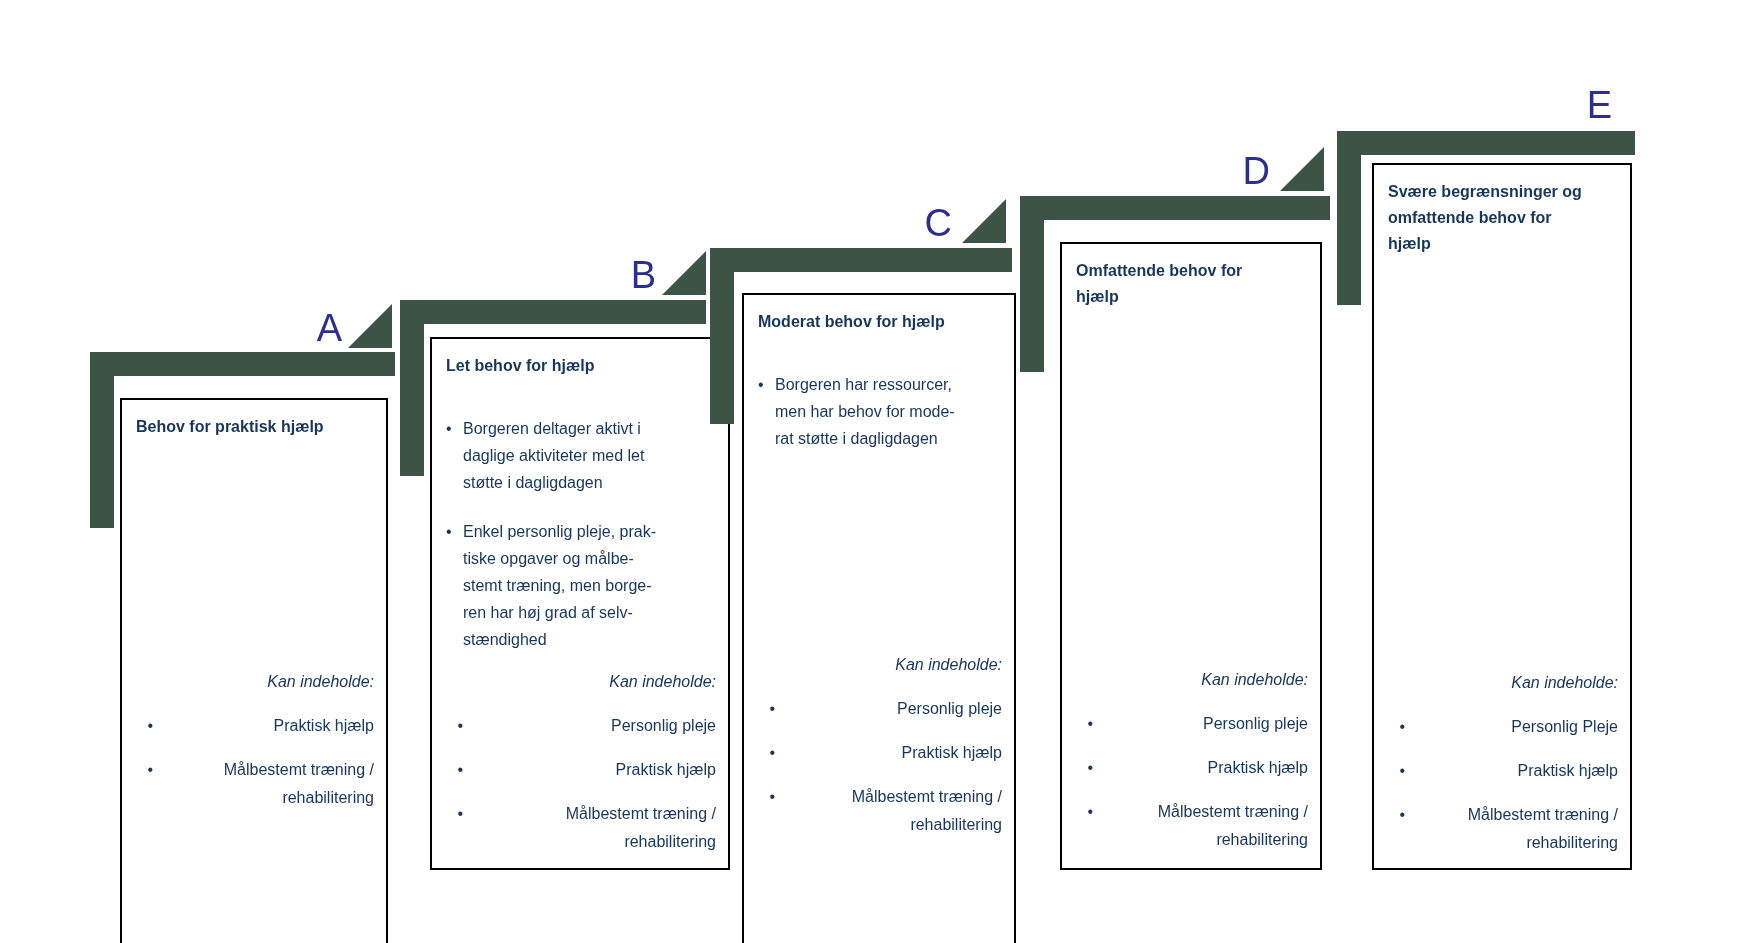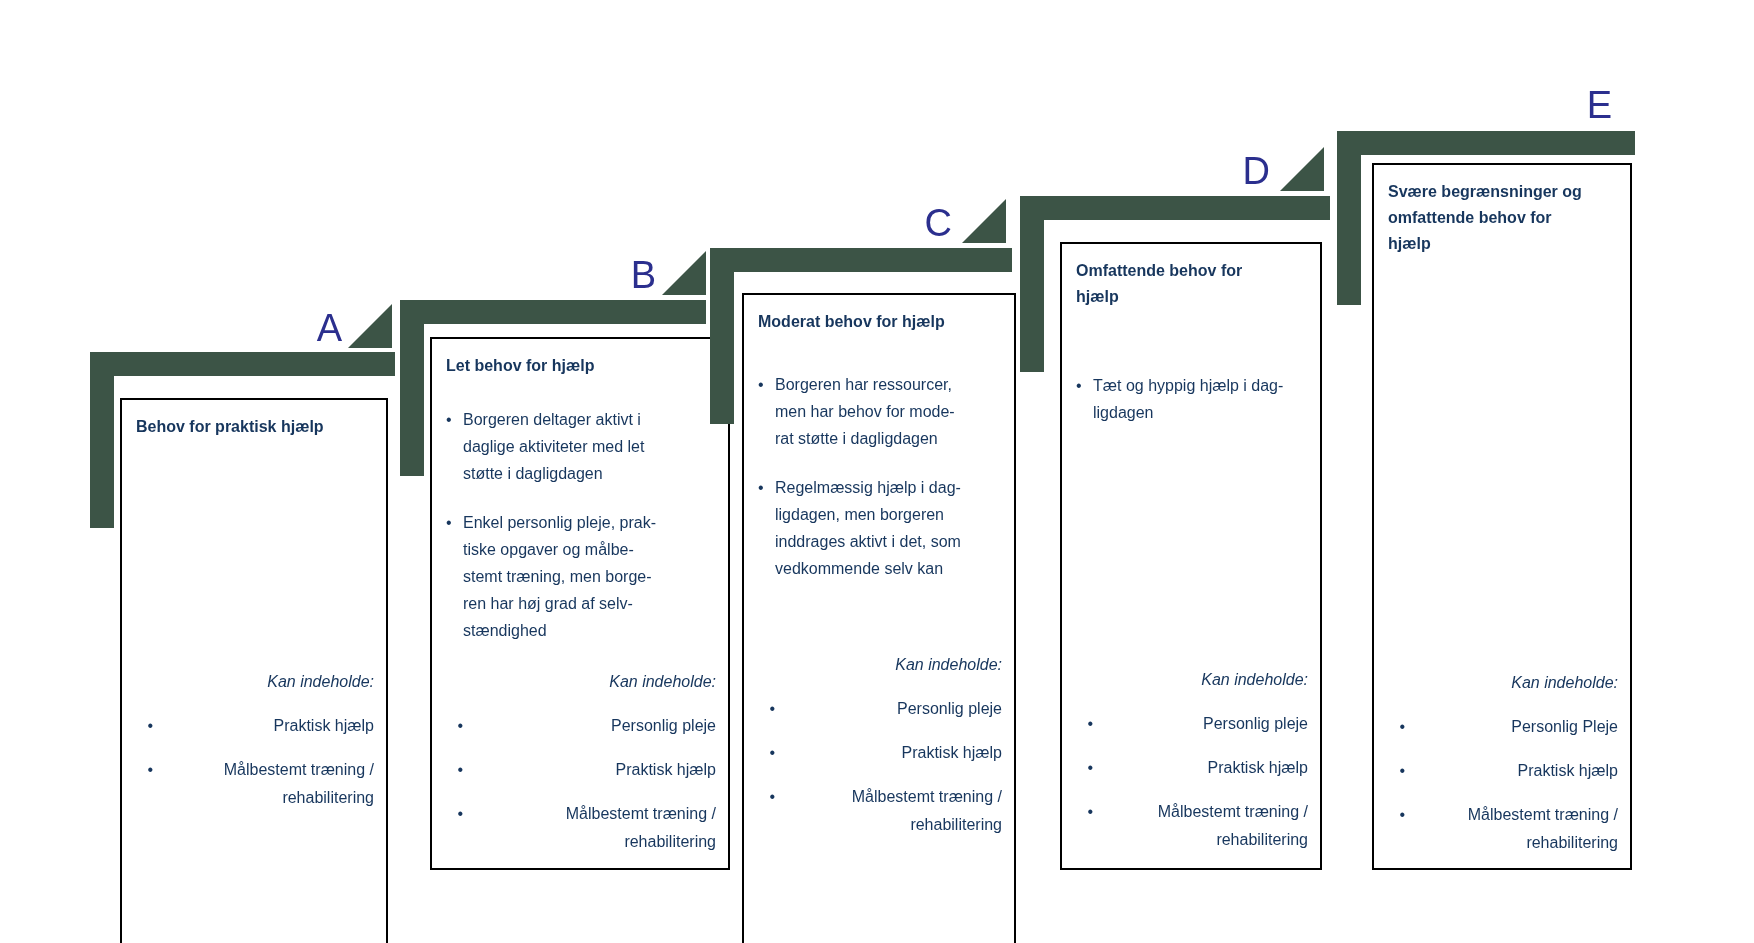--- a/index.html
+++ b/index.html
@@ -66,21 +66,21 @@
   .kan { position:absolute; left:14px; right:12px;text-align:right; }
   .kan-label {
     font-style:italic;
     line-height:26px;
     margin-bottom:17px;
   }
   .kan .bullet { line-height:28px; margin-bottom:16px; }
   .kan .bullet:last-child { margin-bottom:0; }
 
   
-  .bullets-b { margin-top:27px; }
+  .bullets-b { margin-top:36px; }
   .bullets-c { margin-top:36px; }
   .bullets-d { margin-top:62px; }
   .bullets-e { margin-top:77px; }
 </style>
 </head>
 <body>
 
 <div class="canvas">
 
   <div>
@@ -153,27 +153,20 @@
     <div class="hbar" style="left:710px; top:248px; width:302px;"></div>
     <div class="vbar" style="left:710px; top:248px; height:176px;"></div>
     <div class="card" style="left:742px; top:293px; width:274px; height:721px;">
       <div class="card-title">Moderat behov for hjælp</div>
       <div class="bullets bullets-c">
         <div class="bullet">
           <span class="dot"></span>
           <span class="btext">Borgeren har ressourcer,
 men har behov for mode-
 rat støtte i dagligdagen</span>
-        </div>
-        <div class="bullet">
-          <span class="dot"></span>
-          <span class="btext">Regelmæssig hjælp i dag-
-ligdagen, men borgeren
-inddrages aktivt i det, som
-vedkommende selv kan</span>
         </div>
       </div>
       <div class="kan" style="top:357px;">
         <div class="kan-label">Kan indeholde:</div>
         <div class="bullet">
           <span class="dot"></span>
           <span class="btext">Personlig pleje</span>
         </div>
         <div class="bullet">
           <span class="dot"></span>
@@ -190,25 +183,20 @@
 
   <div>
     <div class="letter" style="left:1180px; top:151px; width:90px;">D</div>
     <div class="tri" style="left:1280px; top:147px;"></div>
     <div class="hbar" style="left:1020px; top:196px; width:310px;"></div>
     <div class="vbar" style="left:1020px; top:196px; height:176px;"></div>
     <div class="card" style="left:1060px; top:242px; width:262px; height:628px;">
       <div class="card-title">Omfattende behov for
 hjælp</div>
       <div class="bullets bullets-d">
-        <div class="bullet">
-          <span class="dot"></span>
-          <span class="btext">Tæt og hyppig hjælp i dag-
-ligdagen</span>
-        </div>
       </div>
       <div class="kan" style="top:423px;">
         <div class="kan-label">Kan indeholde:</div>
         <div class="bullet">
           <span class="dot"></span>
           <span class="btext">Personlig pleje</span>
         </div>
         <div class="bullet">
           <span class="dot"></span>
           <span class="btext">Praktisk hjælp</span>

